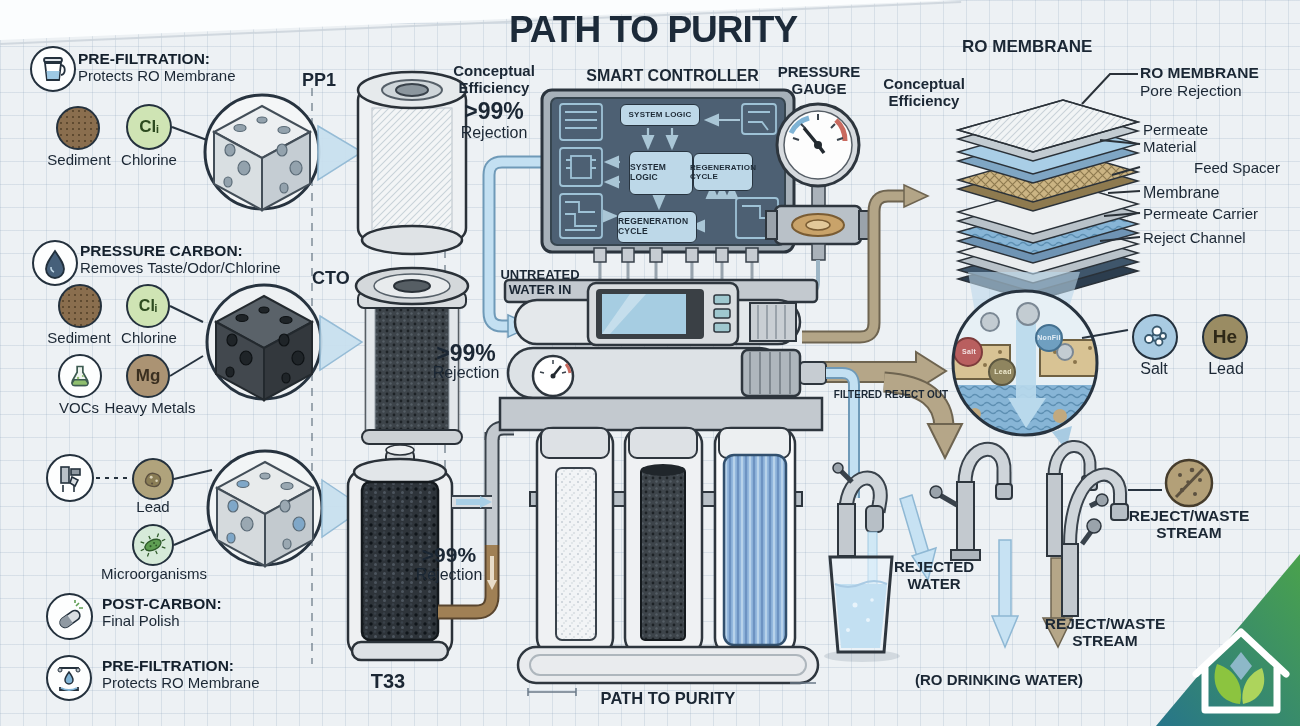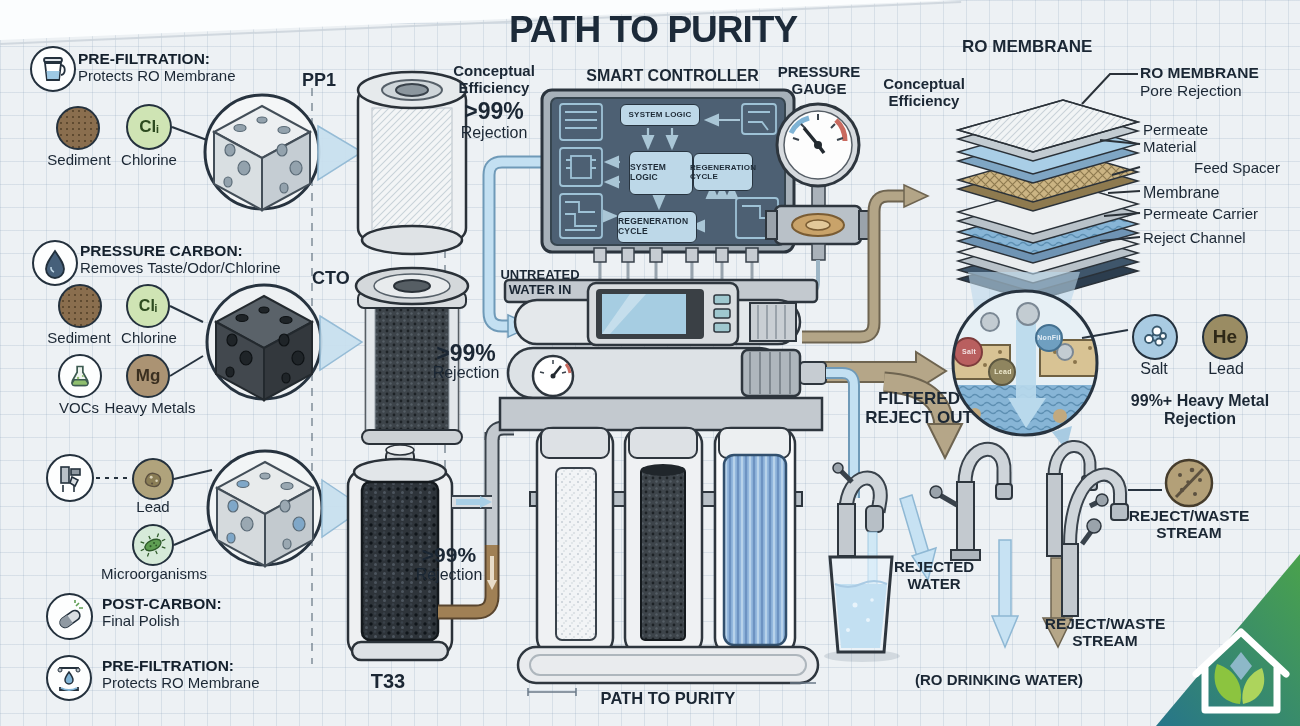--- a/index.html
+++ b/index.html
@@ -526,23 +526,22 @@
 <div class="lbl b" style="left:1140px;top:64px;font-size:15.5px">RO MEMBRANE</div>
 <div class="lbl" style="left:1140px;top:82px;font-size:15.5px">Pore Rejection</div>
 <div class="lbl" style="left:1143px;top:122px;width:92px;font-size:15px">Permeate Material</div>
 <div class="lbl" style="left:1194px;top:160px;font-size:15px">Feed Spacer</div>
 <div class="lbl" style="left:1143px;top:184px;font-size:16px">Membrane</div>
 <div class="lbl" style="left:1143px;top:206px;width:120px;font-size:15px">Permeate Carrier</div>
 <div class="lbl" style="left:1143px;top:230px;width:115px;font-size:15px">Reject Channel</div>
 
 <div class="lbl ctr" style="left:1128px;top:360px;width:52px;font-size:16px">Salt</div>
 <div class="lbl ctr" style="left:1200px;top:360px;width:52px;font-size:16px">Lead</div>
-<div class="lbl md ctr" style="left:1114px;top:392px;width:172px;font-size:16px">99%+ Heavy Metal Rejection</div>
-
-<div class="lbl b ctr" style="left:860px;top:389px;width:118px;font-size:17px">FILTERED REJECT OUT</div>
+
+<div class="lbl b ctr" style="left:832px;top:389px;width:118px;font-size:10px">FILTERED REJECT OUT</div>
 <div class="lbl b ctr" style="left:878px;top:559px;width:112px;font-size:15px">REJECTED WATER</div>
 <div class="lbl md ctr" style="left:892px;top:672px;width:214px;font-size:15px">(RO DRINKING WATER)</div>
 <div class="lbl b ctr" style="left:1038px;top:615px;width:134px;font-size:15.5px">REJECT/WASTE STREAM</div>
 <div class="lbl b ctr" style="left:1124px;top:507px;width:130px;font-size:15.5px">REJECT/WASTE STREAM</div>
 <div class="lbl b ctr" style="left:586px;top:689px;width:164px;font-size:16.5px">PATH TO PURITY</div>
 
 <div class="tiny" style="left:950px;top:348px;width:38px;font-size:7px;color:#f3e3e3">Salt</div>
 <div class="tiny" style="left:984px;top:368px;width:38px;font-size:7px;color:#efeacf">Lead</div>
 <div class="tiny" style="left:1032px;top:334px;width:34px;font-size:7px;color:#e3edf5">NonFil</div>
 

